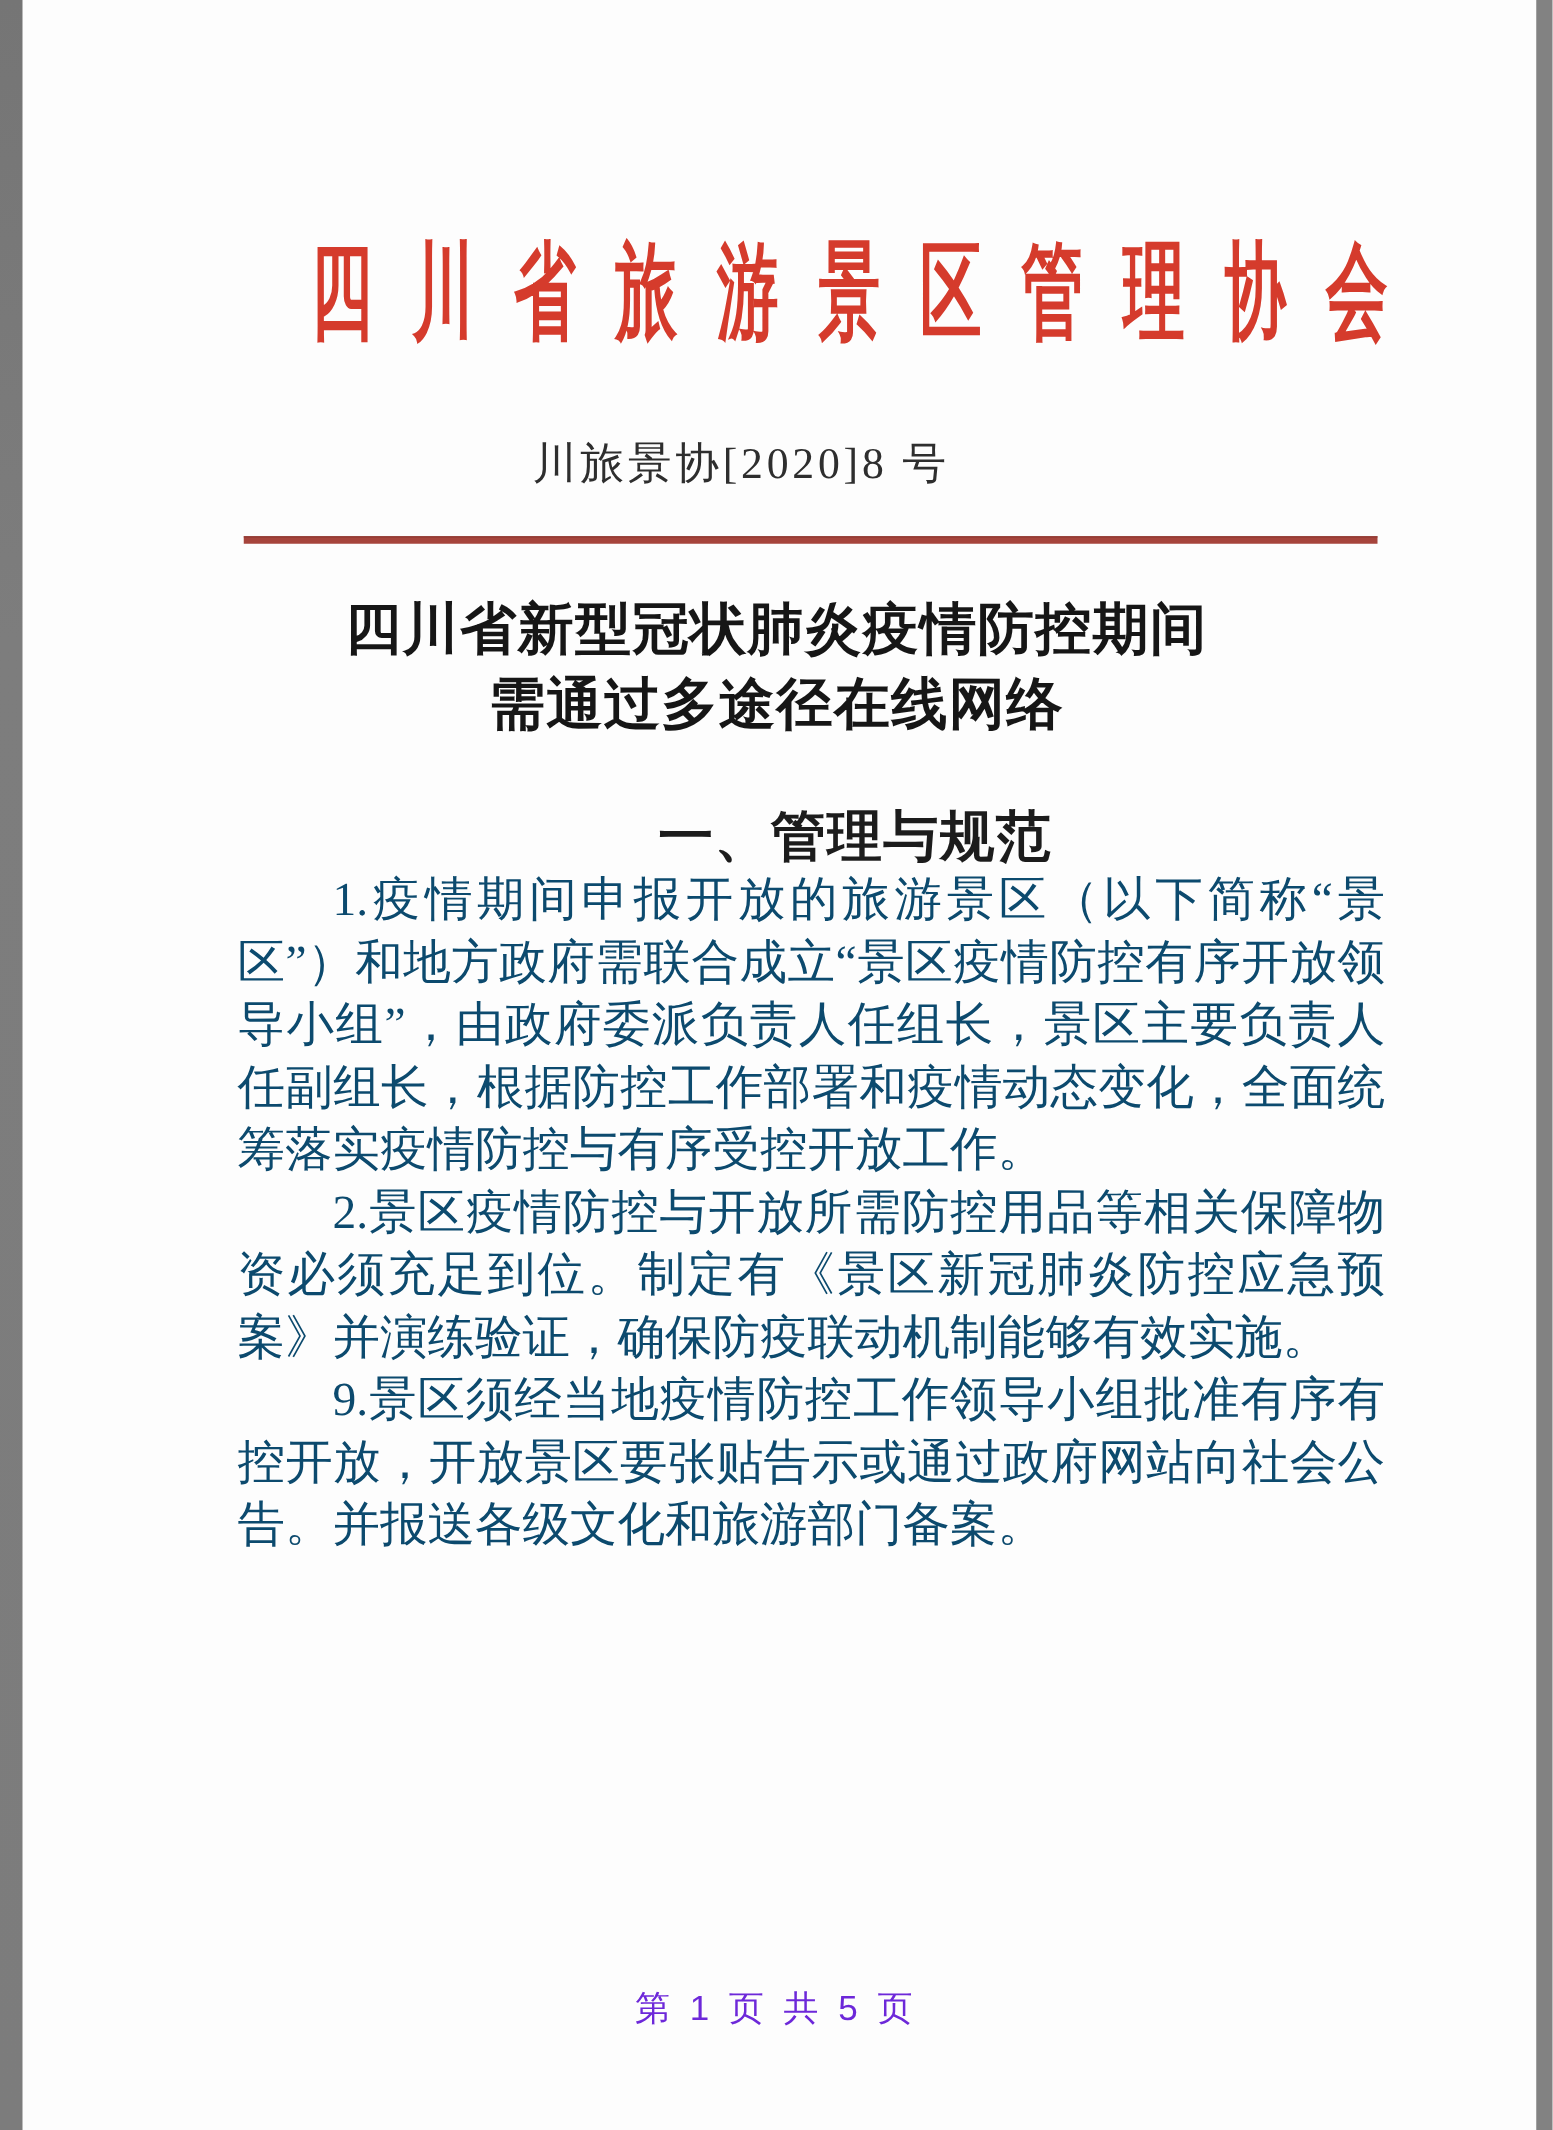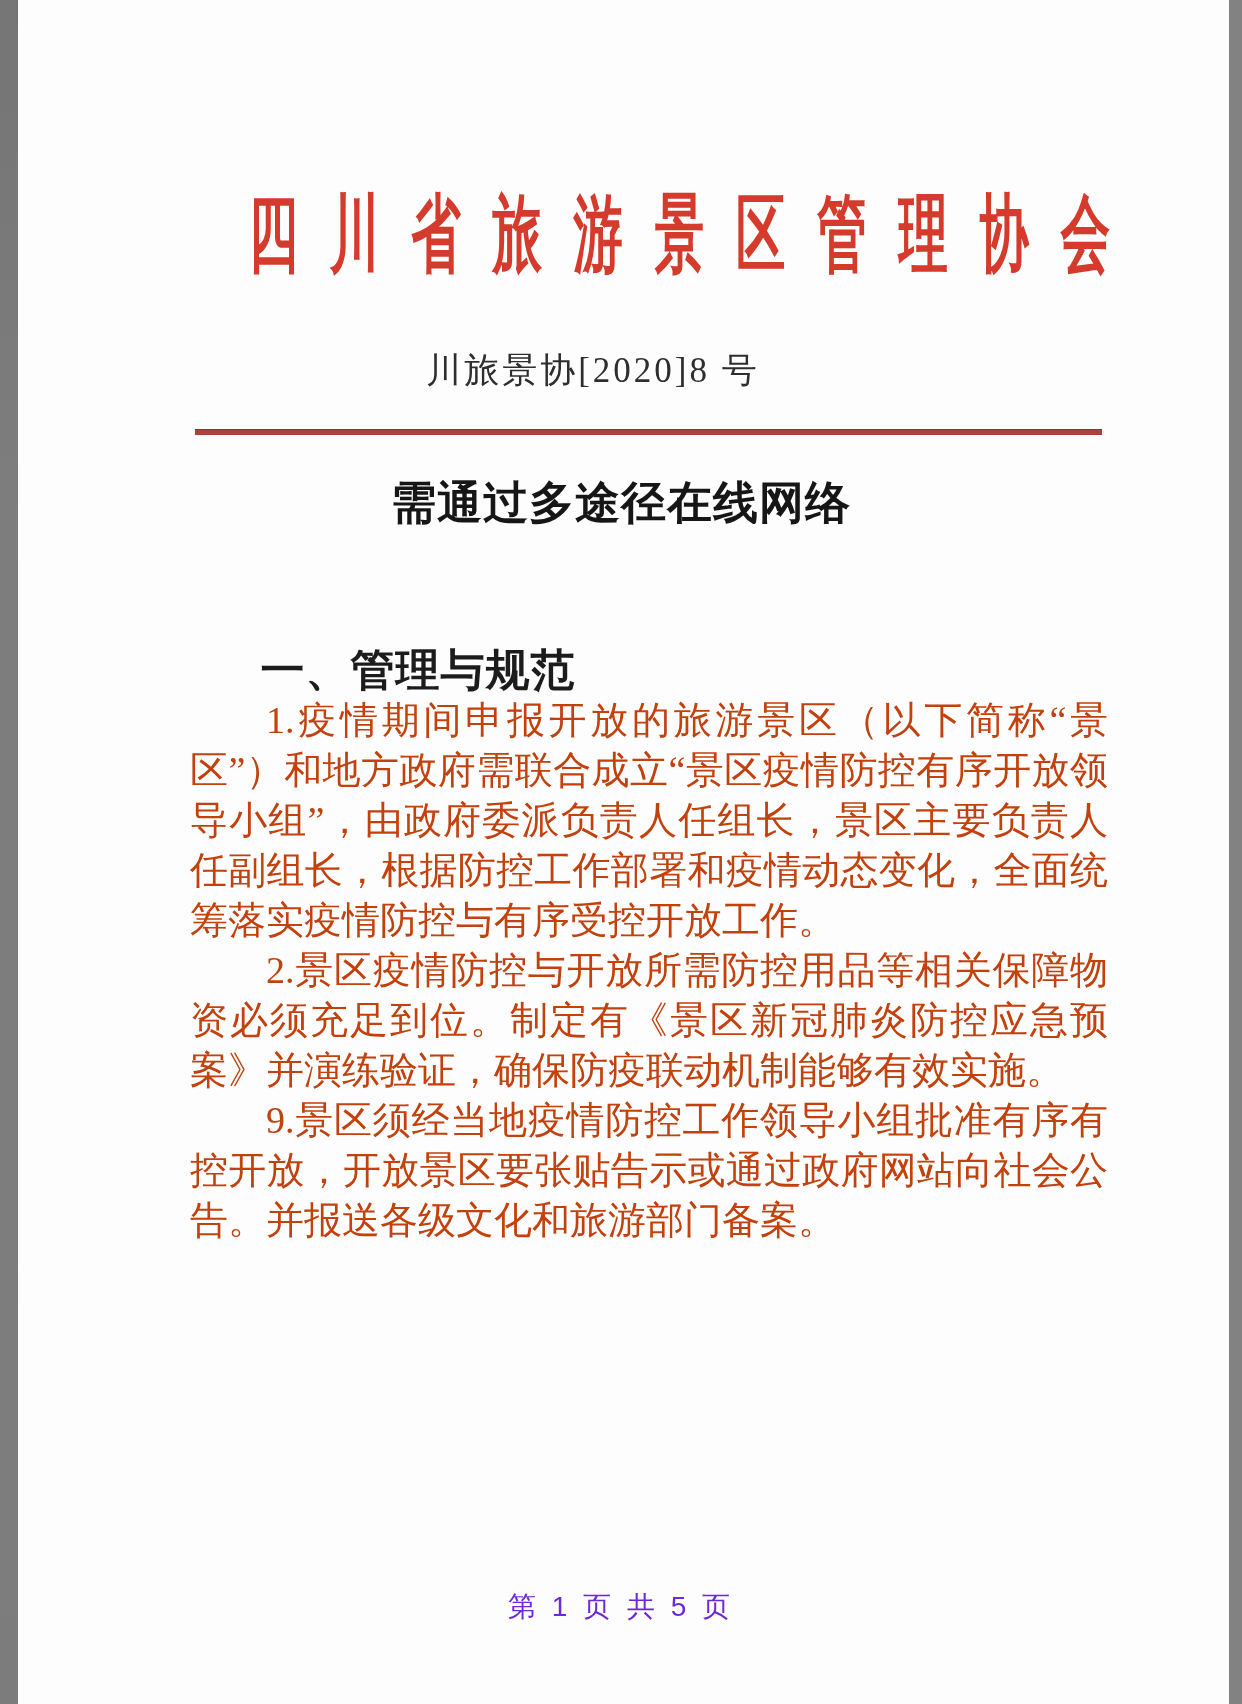--- a/index.html
+++ b/index.html
@@ -42,26 +42,27 @@
   }
   .content{
     position:absolute;top:645px;left:190px;width:918px;
     color:#333333;
   }
   .section-heading{
     margin:0;text-indent:1.6em;
     font-family:"Liberation Sans","DejaVu Sans",sans-serif;
     font-weight:700;font-size:44px;line-height:50px;color:#1c1c1c;
     letter-spacing:1px;
+    text-align:center;
   }
   .content p.body-para{
     margin:0;text-indent:2em;
     font-size:38px;line-height:50px;
     text-align:justify;text-justify:inter-character;
-    color:#c2410c;
+    color:#0c4a6e;
   }
   .page-footer{
     position:absolute;top:1590px;left:0;right:0;
     text-align:center;
     font-family:"Liberation Sans","DejaVu Sans",sans-serif;
     font-size:28px;line-height:34px;color:#6d28d9;letter-spacing:4px;
   }
 </style>
 </head>
 <body>
@@ -69,20 +70,21 @@
 <div class="scan-strip left"></div>
 <div class="scan-strip right"></div>
 
 <div class="org-name">四川省旅游景区管理协会</div>
 
 <div class="doc-number">川旅景协[2020]8 号</div>
 
 <div class="red-divider"></div>
 
 <div class="doc-title">
+  <div>四川省新型冠状肺炎疫情防控期间</div>
   <div>需通过多途径在线网络</div>
 </div>
 
 <div class="content">
   <h2 class="section-heading">一、管理与规范</h2>
   <p class="body-para">1.疫情期间申报开放的旅游景区（以下简称“景区”）和地方政府需联合成立“景区疫情防控有序开放领导小组”，由政府委派负责人任组长，景区主要负责人任副组长，根据防控工作部署和疫情动态变化，全面统筹落实疫情防控与有序受控开放工作。</p>
   <p class="body-para">2.景区疫情防控与开放所需防控用品等相关保障物资必须充足到位。制定有《景区新冠肺炎防控应急预案》并演练验证，确保防疫联动机制能够有效实施。</p>
   <p class="body-para">9.景区须经当地疫情防控工作领导小组批准有序有控开放，开放景区要张贴告示或通过政府网站向社会公告。并报送各级文化和旅游部门备案。</p>
 </div>
 

